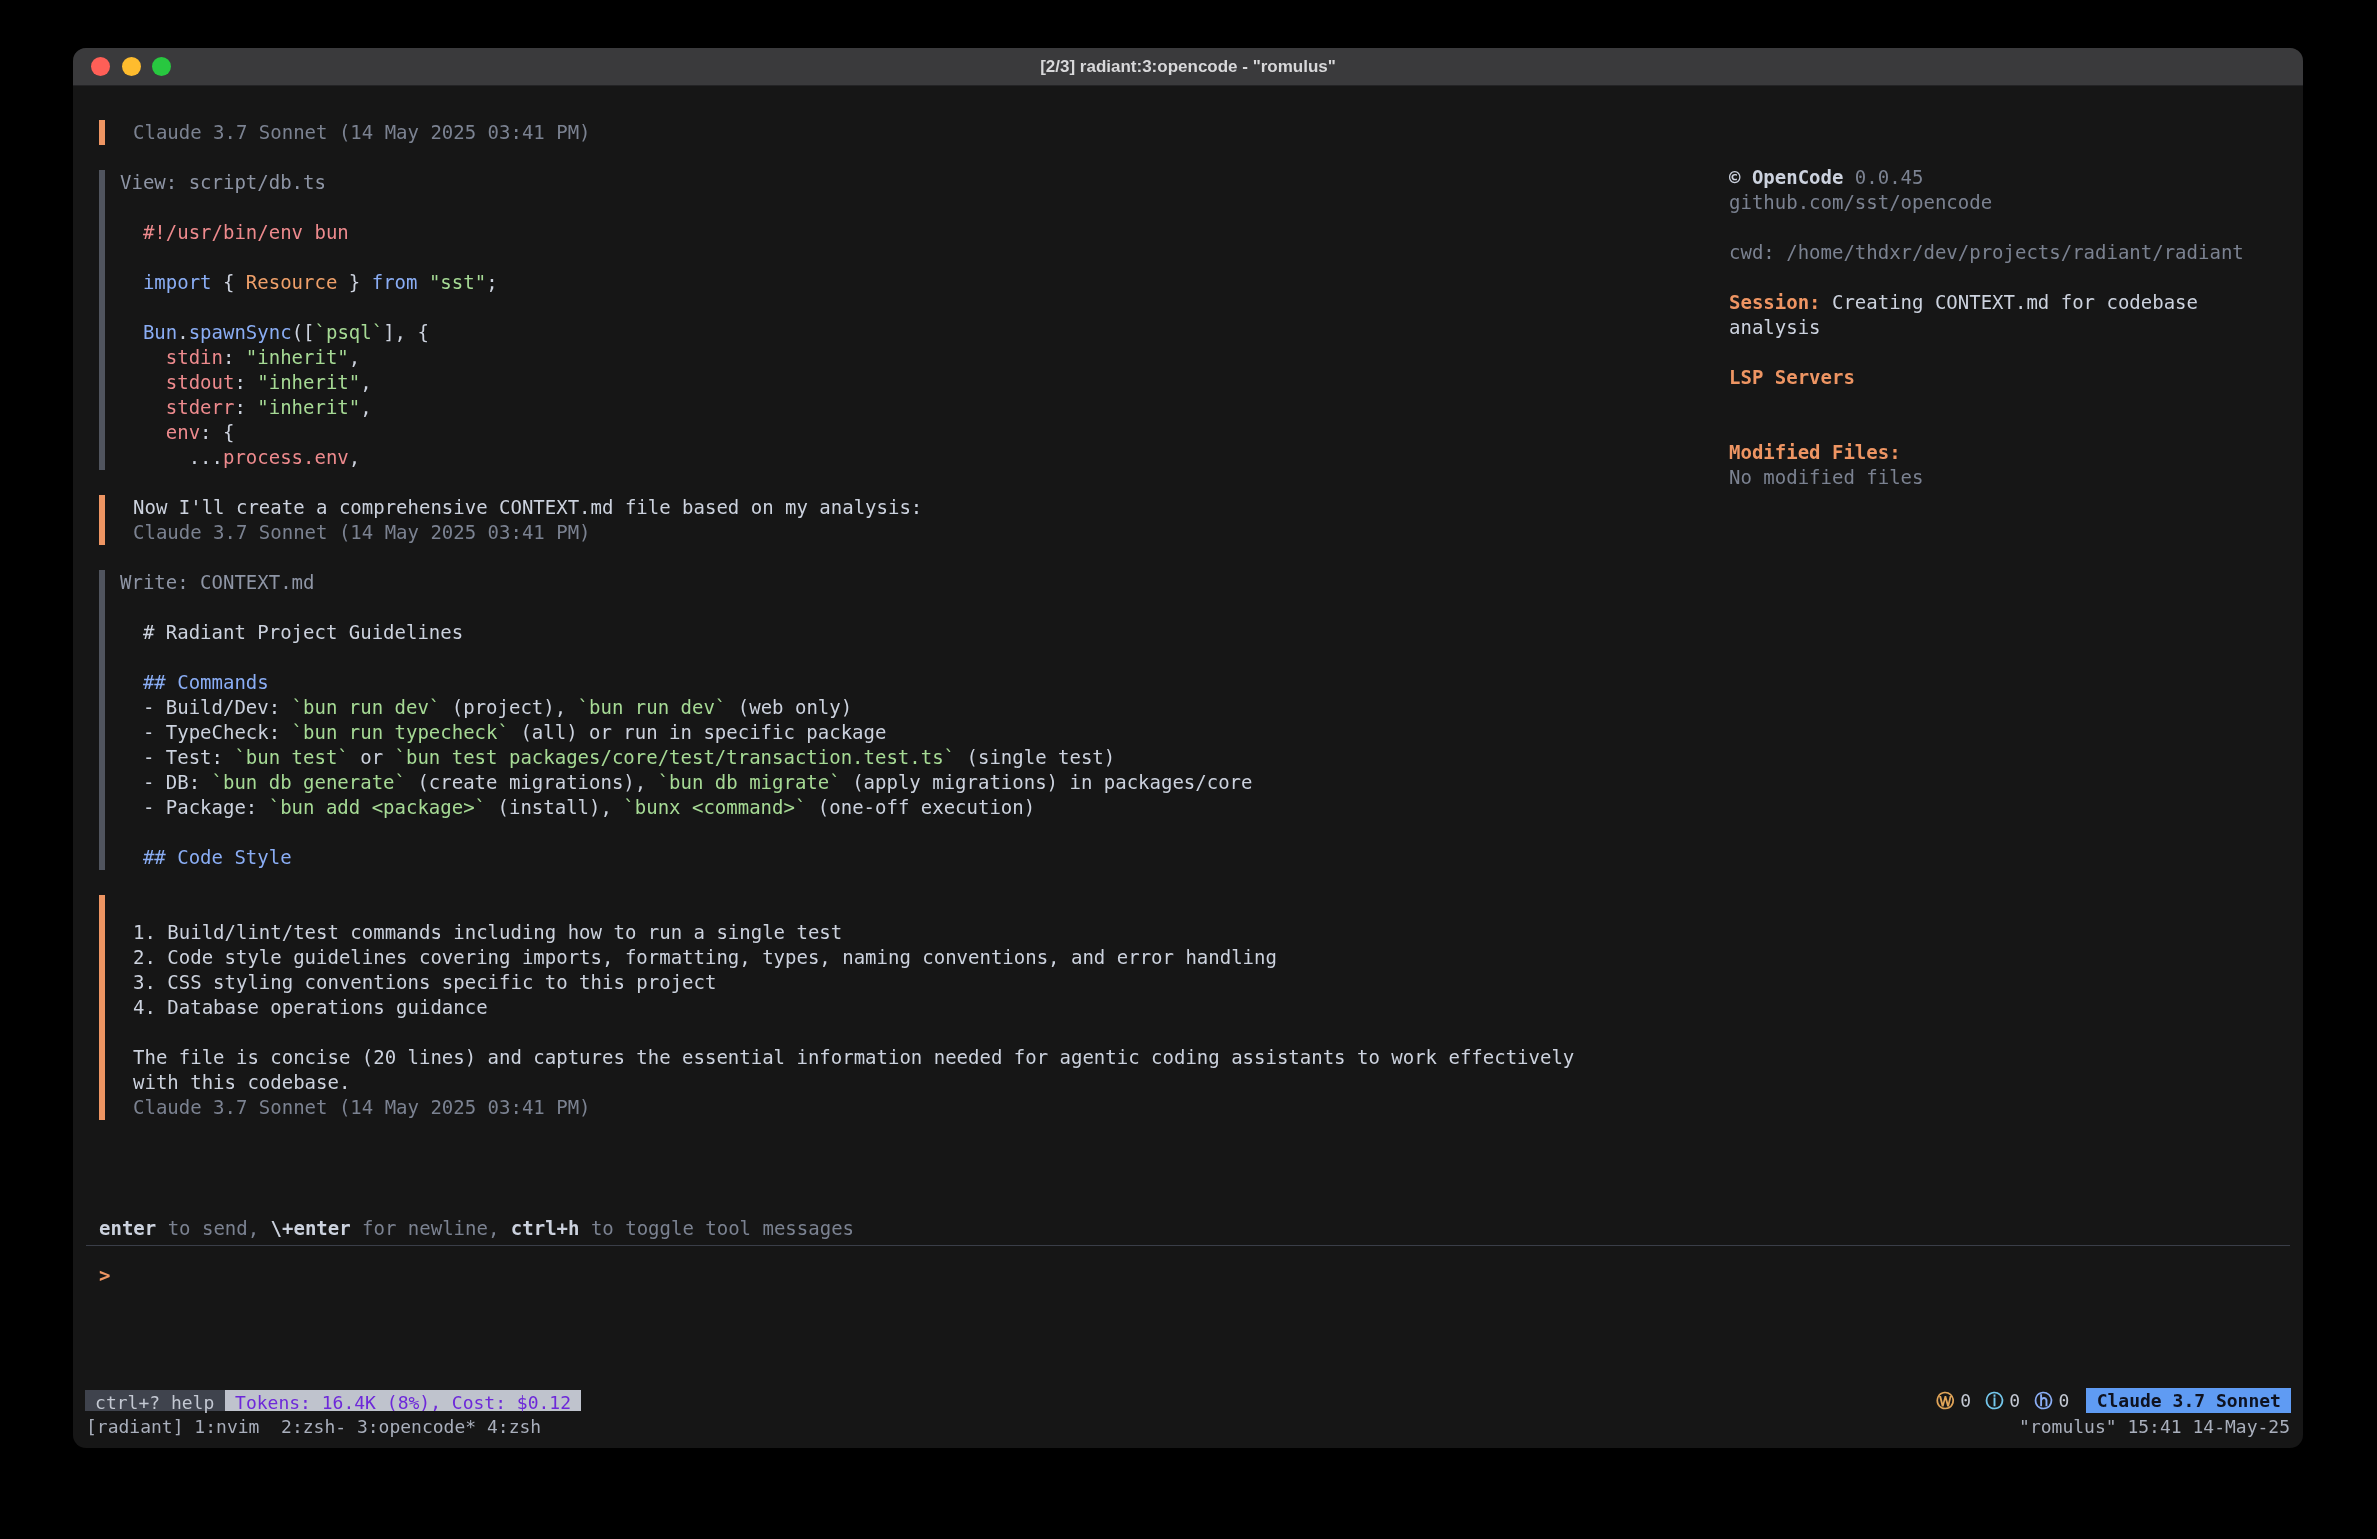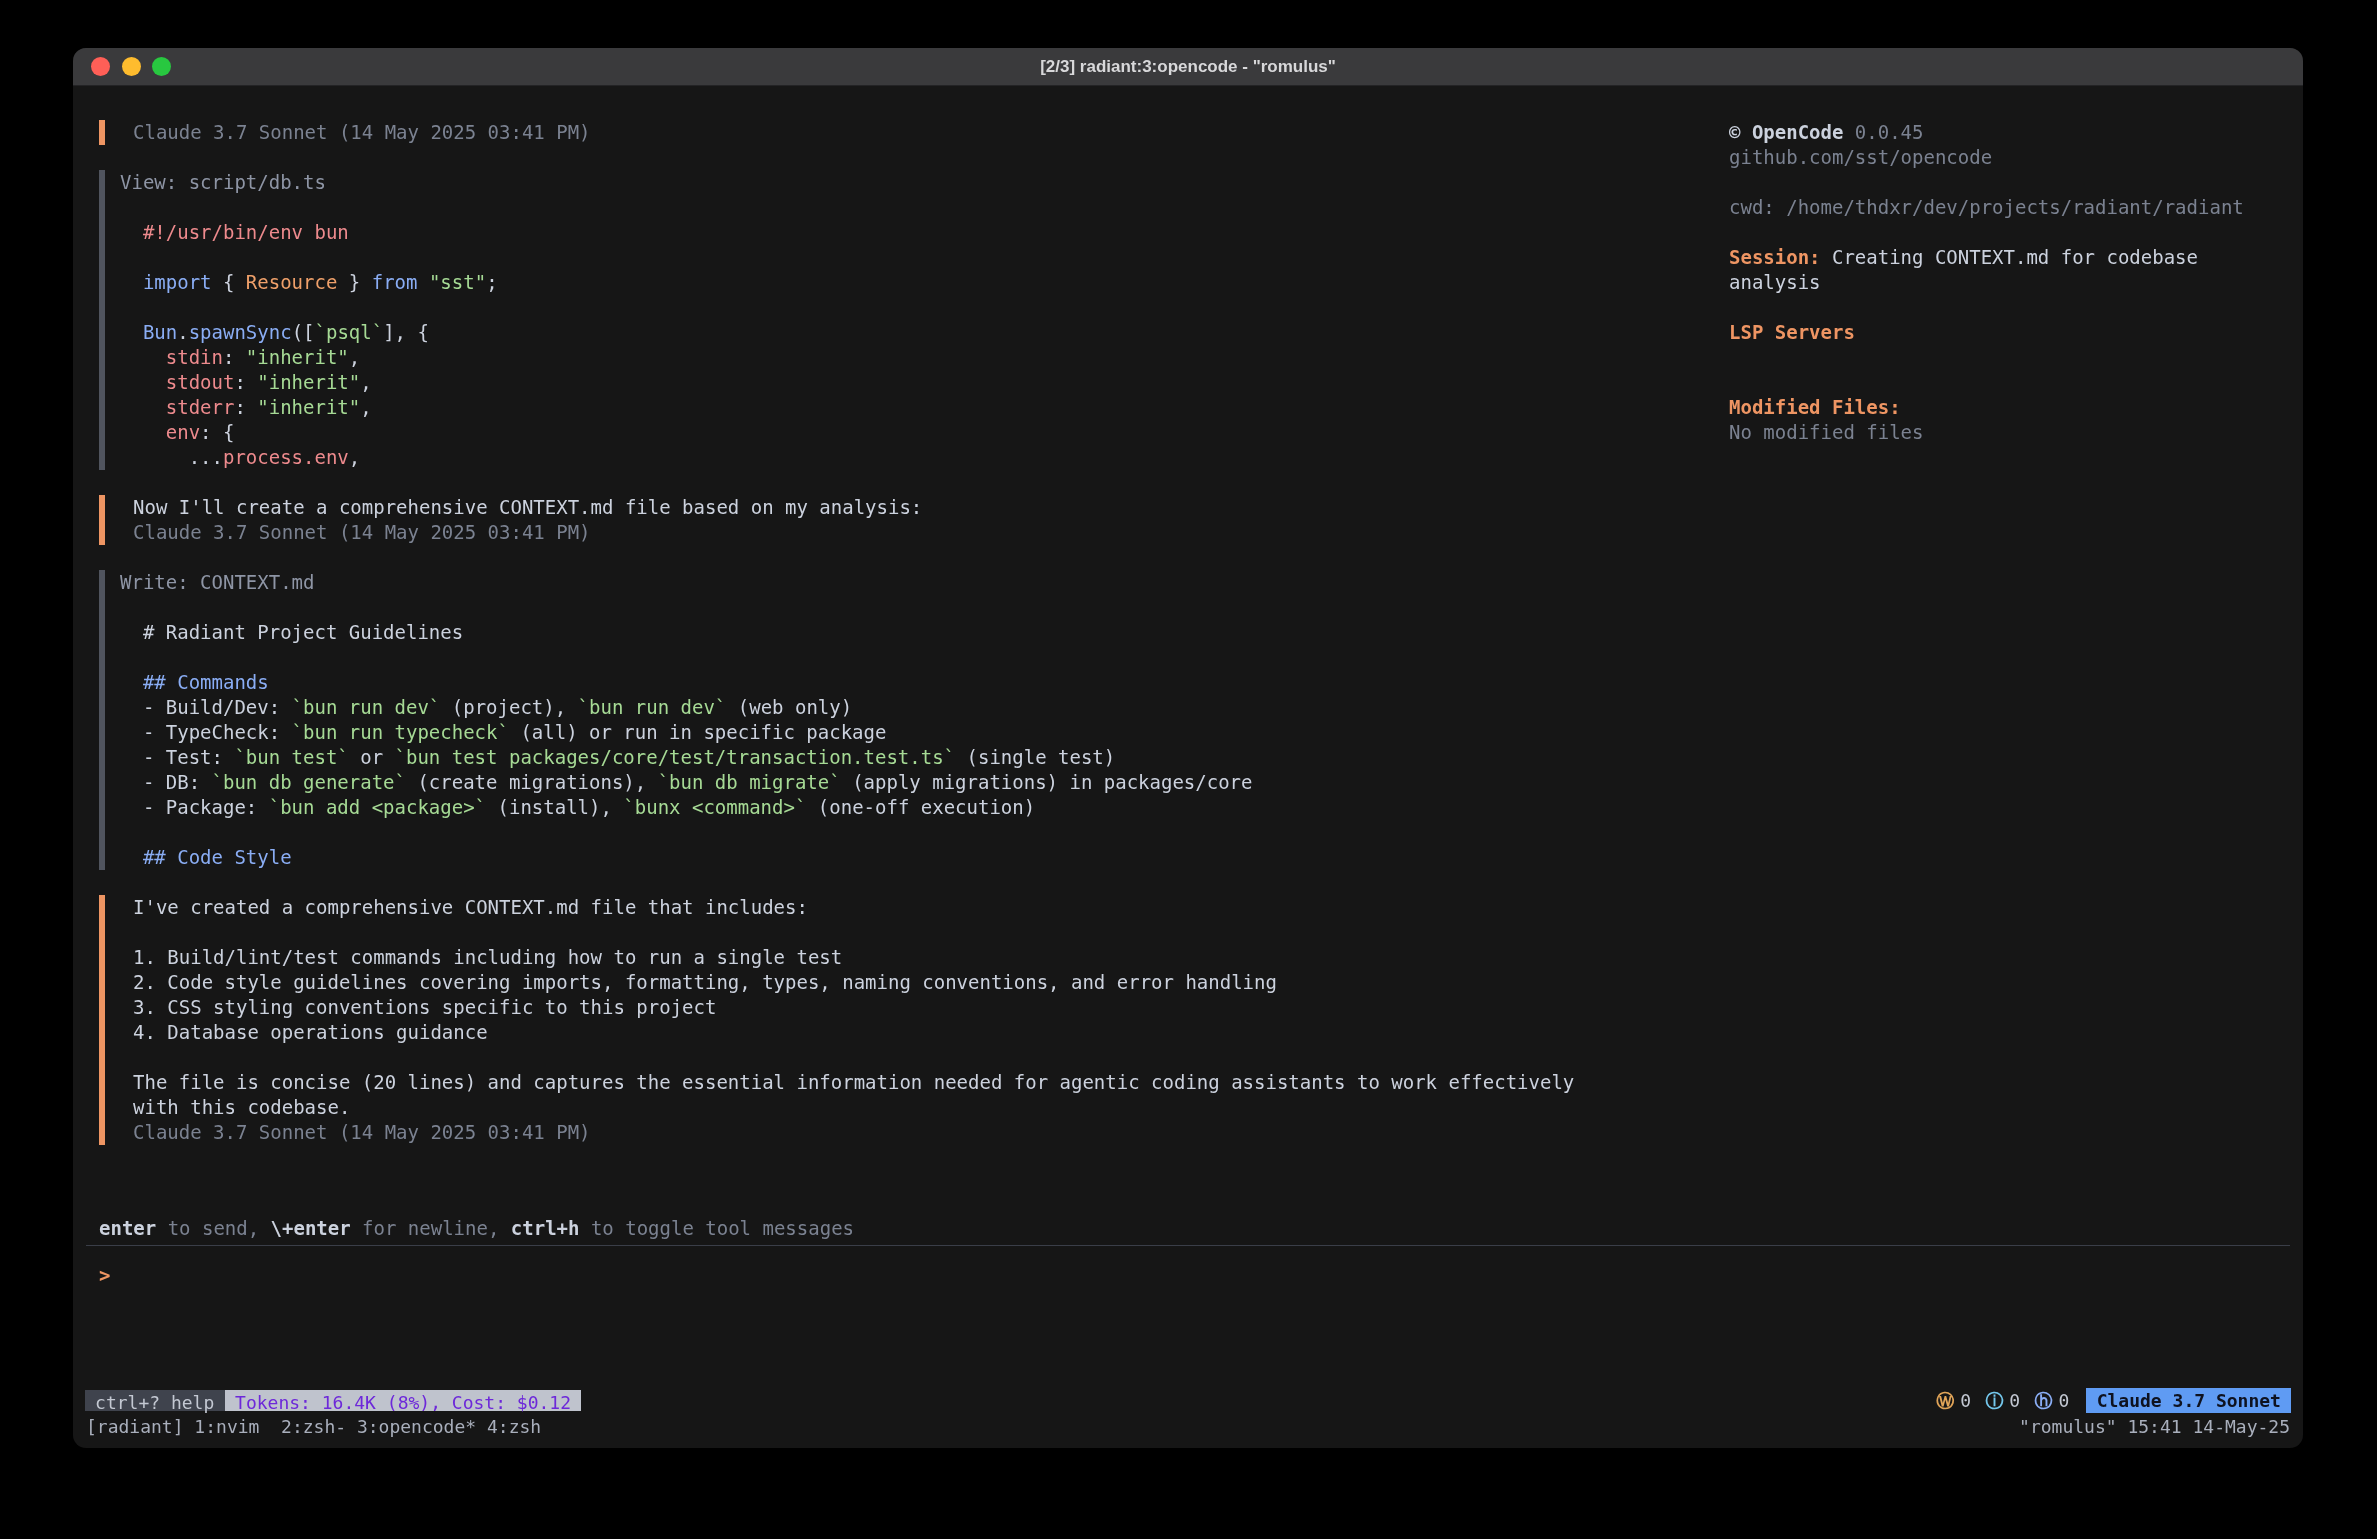--- a/index.html
+++ b/index.html
@@ -19,21 +19,21 @@
     display:flex; align-items:center; justify-content:center; position:relative;
     border-bottom:1.3px solid #232325;
   }
   .traffic { position:absolute; left:18px; top:0; height:100%; display:flex; align-items:center; gap:11.7px; }
   .light { width:19px; height:19px; border-radius:50%; display:inline-block; }
   .title { font-family:"Liberation Sans",sans-serif; font-size:17px; font-weight:700; color:#d8d8da; }
 
   
   .main { flex:1 1 auto; display:flex; overflow:hidden; padding-top:34px; }
   .chat { flex:1 1 auto; padding-left:26px; overflow:hidden; }
-  .sidebar { flex:0 0 574px; padding-right:26px; overflow:hidden; }
+  .sidebar { flex:0 0 574px; padding-right:26px; overflow:hidden;margin-top:45px; }
 
   .line { white-space:pre; height:25px; line-height:25px; font-size:19px; color:var(--text,#ccd2de); }
   .block { margin-bottom:25px; padding-left:15px; border-left:6.5px solid transparent; }
   .block.assistant { border-left-color:var(--accent,#ee9563);padding-left:28px; }
   .block.tool { border-left-color:var(--tool-border,#50545e); }
 
   .t-w      { color:var(--text,#ccd2de); }
   .t-g      { color:var(--muted,#7b8291); }
   .t-meta   { color:var(--muted,#7b8291); }
   .t-title  { color:var(--tool-title,#8e95a5); }
@@ -110,21 +110,20 @@
           <div class="line"><span class="t-b">  ## Commands</span></div>
           <div class="line"><span class="t-w">  - Build/Dev: </span><span class="t-gr">`bun run dev`</span><span class="t-w"> (project), </span><span class="t-gr">`bun run dev`</span><span class="t-w"> (web only)</span></div>
           <div class="line"><span class="t-w">  - TypeCheck: </span><span class="t-gr">`bun run typecheck`</span><span class="t-w"> (all) or run in specific package</span></div>
           <div class="line"><span class="t-w">  - Test: </span><span class="t-gr">`bun test`</span><span class="t-w"> or </span><span class="t-gr">`bun test packages/core/test/transaction.test.ts`</span><span class="t-w"> (single test)</span></div>
           <div class="line"><span class="t-w">  - DB: </span><span class="t-gr">`bun db generate`</span><span class="t-w"> (create migrations), </span><span class="t-gr">`bun db migrate`</span><span class="t-w"> (apply migrations) in packages/core</span></div>
           <div class="line"><span class="t-w">  - Package: </span><span class="t-gr">`bun add &lt;package&gt;`</span><span class="t-w"> (install), </span><span class="t-gr">`bunx &lt;command&gt;`</span><span class="t-w"> (one-off execution)</span></div>
           <div class="line">&nbsp;</div>
           <div class="line"><span class="t-b">  ## Code Style</span></div>
         </div>
         <div class="block assistant">
-          <div class="line"><span class="t-w">I've created a comprehensive CONTEXT.md file that includes:</span></div>
           <div class="line">&nbsp;</div>
           <div class="line"><span class="t-w">1. Build/lint/test commands including how to run a single test</span></div>
           <div class="line"><span class="t-w">2. Code style guidelines covering imports, formatting, types, naming conventions, and error handling</span></div>
           <div class="line"><span class="t-w">3. CSS styling conventions specific to this project</span></div>
           <div class="line"><span class="t-w">4. Database operations guidance</span></div>
           <div class="line">&nbsp;</div>
           <div class="line"><span class="t-w">The file is concise (20 lines) and captures the essential information needed for agentic coding assistants to work effectively</span></div>
           <div class="line"><span class="t-w">with this codebase.</span></div>
           <div class="line"><span class="t-meta">Claude 3.7 Sonnet (14 May 2025 03:41 PM)</span></div>
         </div>

